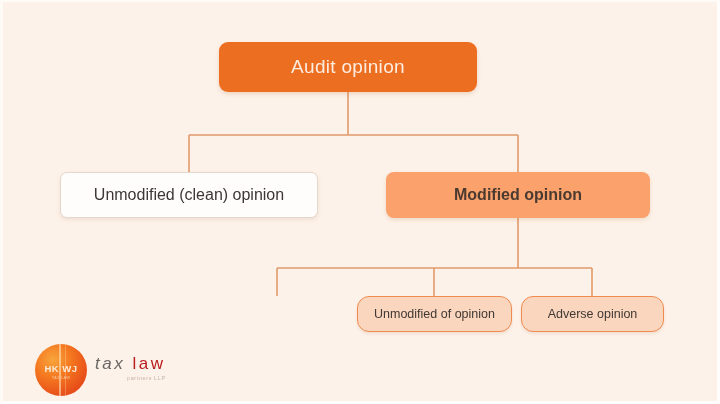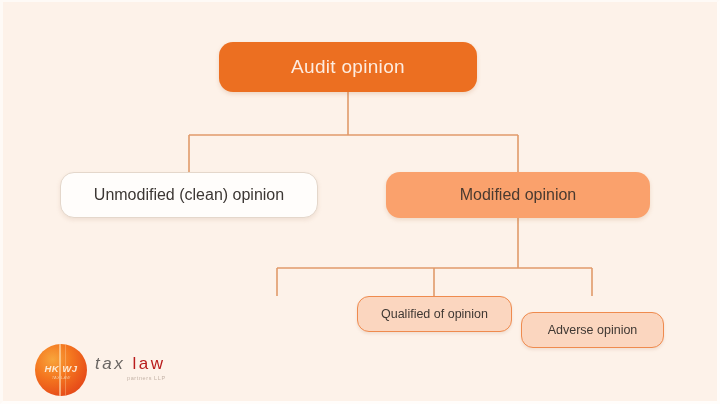--- a/index.html
+++ b/index.html
@@ -46,84 +46,84 @@
     line-height: 1.15;
     color: #3c3734;
   }
 
   .node-root {
     left: 216px;
     top: 40px;
     width: 258px;
     height: 50px;
     background: #ec6f21;
-    border-radius: 14px;
+    border-radius: 9px;
     color: #fdece0;
     font-size: 19px;
     letter-spacing: 0.3px;
     box-shadow: 0 2px 4px rgba(180, 110, 60, 0.22);
   }
 
   .node-unmodified {
     left: 57px;
     top: 170px;
     width: 258px;
     height: 46px;
     background: #fffdfb;
     border: 1px solid #e4d7cb;
-    border-radius: 14px;
+    border-radius: 7px;
     font-size: 16px;
     box-shadow: 0 2px 4px rgba(180, 140, 110, 0.18);
   }
 
   .node-modified {
     left: 383px;
     top: 170px;
     width: 264px;
     height: 46px;
     background: #faa16c;
-    border-radius: 14px;
+    border-radius: 8px;
     font-size: 16px;
     color: #4a3a30;
     box-shadow: 0 2px 4px rgba(180, 120, 70, 0.2);
+    font-weight: bold;
   }
 
   .node-leaf {
     top: 294px;
     height: 36px;
     background: #fbd6bf;
     border: 1px solid #ef8b4e;
     border-radius: 12px;
     font-size: 12.5px;
     color: #3f3833;
     box-shadow: 0 2px 3px rgba(190, 140, 110, 0.18);
   }
   .leaf-1 { left: 203px; width: 143px; }
   .leaf-2 { left: 354px; width: 155px; }
-  .leaf-3 { left: 518px; width: 143px; margin-top: 16px; }
+  .leaf-3 { left: 518px; width: 143px; }
 
   
   #logo {
     position: absolute;
     left: 32px;
     top: 340px;
     width: 175px;
     height: 56px;
   }
   .logo-mark {
     position: absolute;
     left: 0;
     top: 2px;
     width: 52px;
     height: 52px;
     border-radius: 50%;
     background:
       radial-gradient(circle at 34% 30%, #f8a53c 0%, #f4761f 38%, #e8501a 72%, #d83c14 100%);
     overflow: hidden;
-    font-style: italic;
   }
   .logo-mark .streak {
     position: absolute;
     left: 24px;
     top: 0;
     width: 2px;
     height: 52px;
     background: rgba(255, 235, 200, 0.55);
   }
   .logo-mark .streak2 {
@@ -201,21 +201,21 @@
   <div class="node node-unmodified">
     <span>Unmodified (clean) opinion</span>
   </div>
 
   <div class="node node-modified">
     <span>Modified opinion</span>
   </div>
 
 
   <div class="node node-leaf leaf-2">
-    <span>Qualified of opinion</span>
+    <span>Unmodified of opinion</span>
   </div>
 
   <div class="node node-leaf leaf-3">
     <span>Adverse opinion</span>
   </div>
 
   <div id="logo">
     <div class="logo-mark">
       <div class="streak"></div>
       <div class="streak2"></div>

